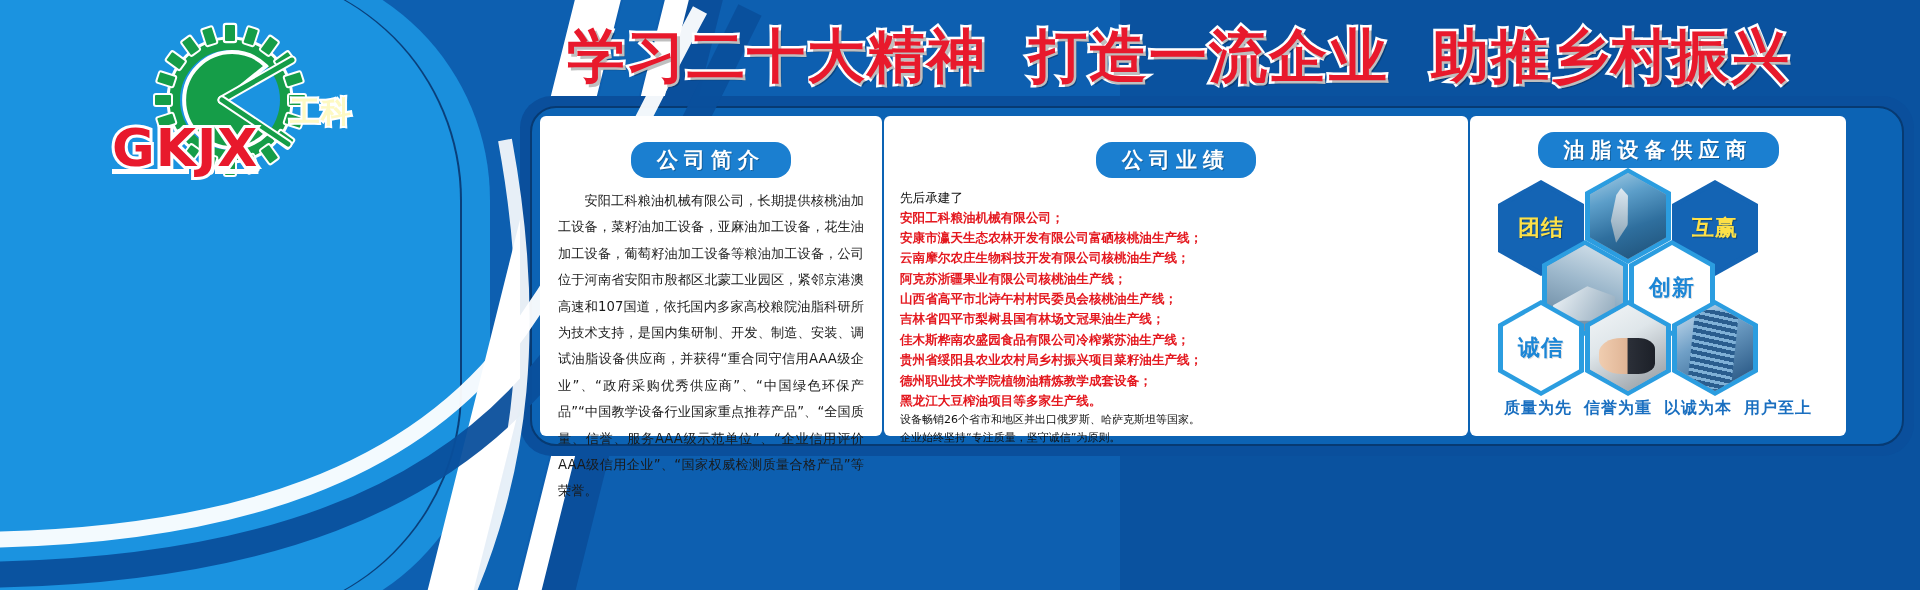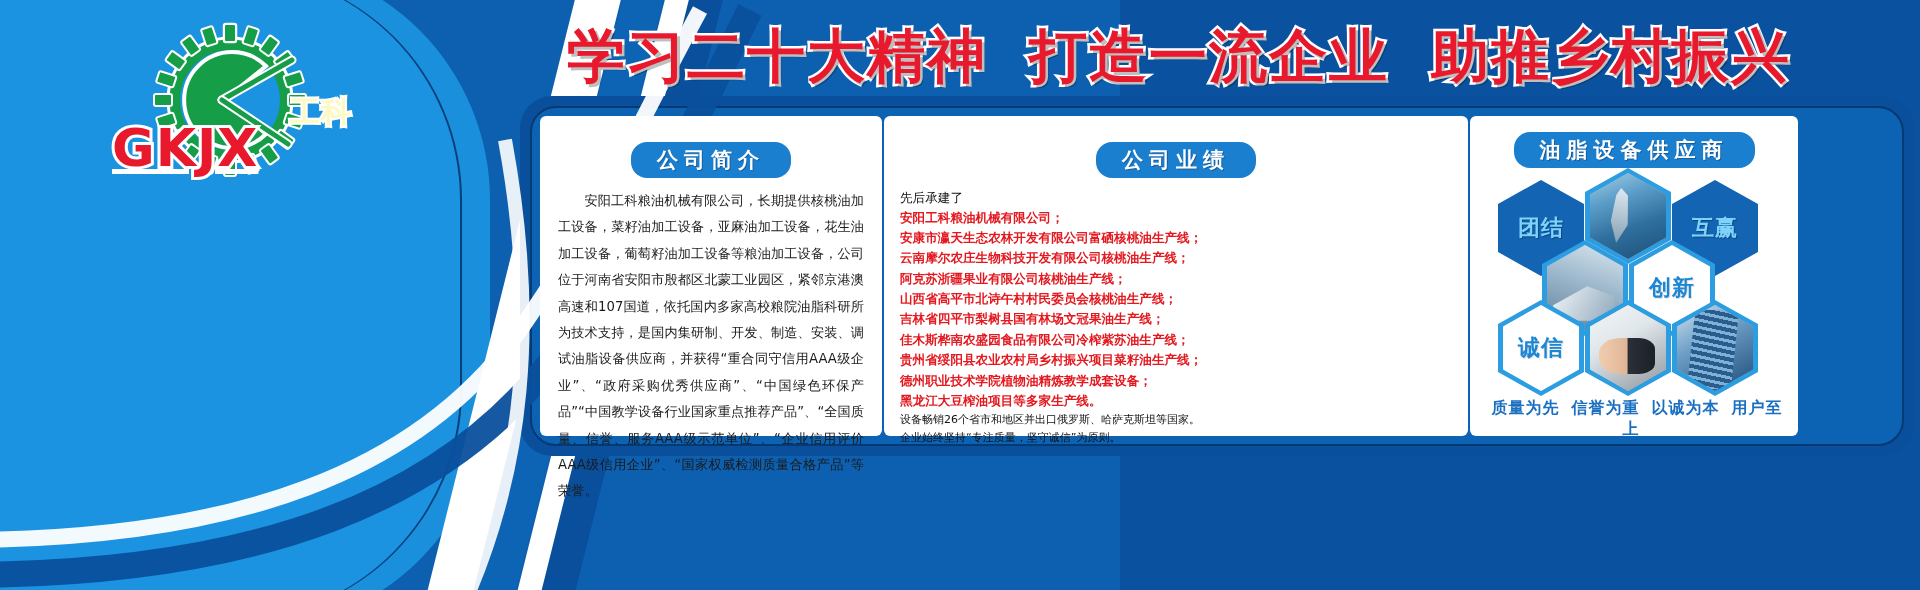--- a/index.html
+++ b/index.html
@@ -75,21 +75,21 @@
   }
 
   
   .panels{
     position:absolute;left:540px;top:116px;width:1354px;height:320px;
     display:flex;gap:2px;z-index:20;
   }
   .panel{background:#ffffff;border-radius:6px;position:relative;box-sizing:border-box;}
   .panel.p1{width:342px;padding:26px 18px 10px 18px;}
   .panel.p2{width:584px;padding:26px 16px 10px 16px;}
-  .panel.p3{width:328px;padding:16px 10px 10px 10px;}
+  .panel.p3{width:376px;padding:16px 10px 10px 10px;}
 
   .pill{
     display:inline-block;background:#1b7fd0;color:#fff;border-radius:16px;
     padding:4px 26px;font-size:21px;font-weight:bold;letter-spacing:6px;
     font-family:"DejaVu Sans","Liberation Sans",sans-serif;
     text-shadow:1px 1px 0 rgba(0,0,0,.25);
   }
   .pill-wrap{text-align:center;margin-bottom:10px;}
 
   .body-text{
@@ -122,21 +122,21 @@
     display:flex;align-items:center;justify-content:center;
   }
   .hex.solid{background:#1464b4;}
   .hex.solid .hex-in{background:#1464b4;}
   .hex.outline{background:#2b9de0;}
   .hex.outline .hex-in{background:#ffffff;}
   .hex-label{
     font-size:22px;font-weight:bold;letter-spacing:1px;
     font-family:"DejaVu Sans","Liberation Sans",sans-serif;
   }
-  .hex.solid .hex-label{color:#7dd3fc;text-shadow:1px 1px 1px rgba(0,0,0,.3);}
+  .hex.solid .hex-label{color:#fde047;text-shadow:1px 1px 1px rgba(0,0,0,.3);}
   .hex.outline .hex-label{color:#1c86d6;text-shadow:1px 1px 0 rgba(0,0,0,.12);}
   .hex.photo{background:#2b9de0;}
   .hex.photo .hex-in{background:#9fb6c9;}
   .ph{position:absolute;inset:0;}
   .ph.carrier{background:
       linear-gradient(160deg,#a9cfe6 0%,#5c9ec9 30%,#2f6f9e 62%,#1d4f76 100%);}
   .ph.carrier:after{content:"";position:absolute;left:22%;top:18%;width:34%;height:64%;
       background:linear-gradient(180deg,#e7eef4,#8fa6b6);transform:rotate(8deg);
       clip-path:polygon(40% 0,70% 12%,85% 65%,50% 100%,18% 62%,25% 14%);opacity:.92;}
   .ph.rocket{background:linear-gradient(200deg,#dbe7ef 0%,#9db8cc 45%,#5f7f99 100%);}

